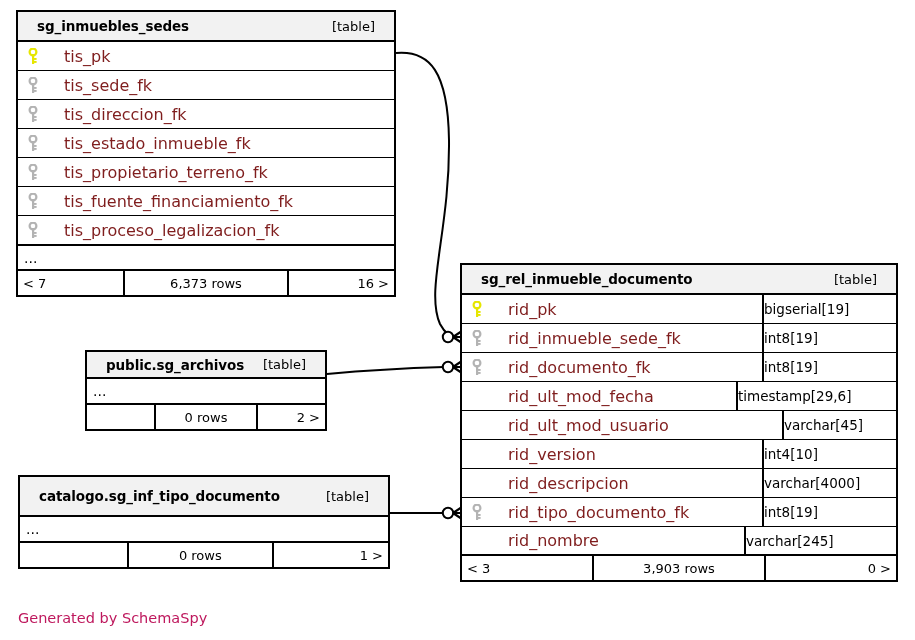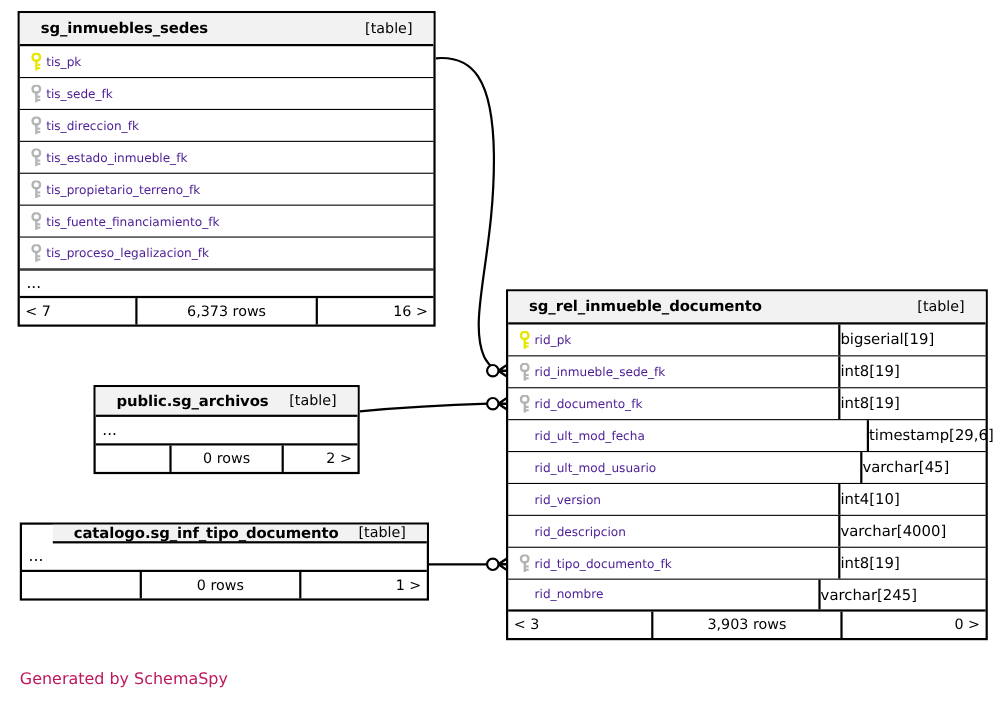--- a/index.html
+++ b/index.html
@@ -76,23 +76,24 @@
     flex: 0 0 auto;
     display: flex;
     align-items: center;
     padding-left: 0;
     border-left: 2px solid #000000;
     box-sizing: border-box;
     font-size: 13.5px;
     color: #000000;
   }
   .col-label {
-    font-size: 11px;
-    color: #4c1d95;
+    font-size: 16px;
+    color: #7f1d1d;
     white-space: nowrap;
+    margin-left: 22px;
   }
 
   .keyslot {
     width: 18px;
     flex: 0 0 18px;
     display: flex;
     align-items: center;
     justify-content: center;
   }
 
@@ -292,21 +293,21 @@
 
     <div class="tbl-footer">
       <div class="foot-cell foot-left"></div>
       <div class="foot-cell foot-mid">0 rows</div>
       <div class="foot-cell foot-right">2 &gt;</div>
     </div>
   </div>
 
   <div class="er-table" id="t-catalogo" style="left:18px; top:475px; width:372px;">
 
-    <div class="tbl-header" style="height:17px;margin-left:28px;">
+    <div class="tbl-header" style="height:40px;">
       <span class="tbl-name">catalogo.sg_inf_tipo_documento</span>
       <span class="tbl-tag">[table]</span>
     </div>
 
     <div class="ellipsis-row">...</div>
 
     <div class="tbl-footer">
       <div class="foot-cell foot-left" style="flex:0 0 29%;"></div>
       <div class="foot-cell foot-mid">0 rows</div>
       <div class="foot-cell foot-right" style="flex:0 0 31%;">1 &gt;</div>
@@ -363,21 +364,21 @@
         <span class="col-label">rid_documento_fk</span>
       </div>
       <div class="col-type-cell" style="width:134px;">int8[19]</div>
     </div>
 
     <div class="col-row">
       <div class="col-name-cell">
         <span class="keyslot"></span>
         <span class="col-label">rid_ult_mod_fecha</span>
       </div>
-      <div class="col-type-cell" style="width:108px;">timestamp[29,6]</div>
+      <div class="col-type-cell" style="width:160px;">timestamp[29,6]</div>
     </div>
 
     <div class="col-row">
       <div class="col-name-cell">
         <span class="keyslot"></span>
         <span class="col-label">rid_ult_mod_usuario</span>
       </div>
       <div class="col-type-cell" style="width:114px;">varchar[45]</div>
     </div>
 

